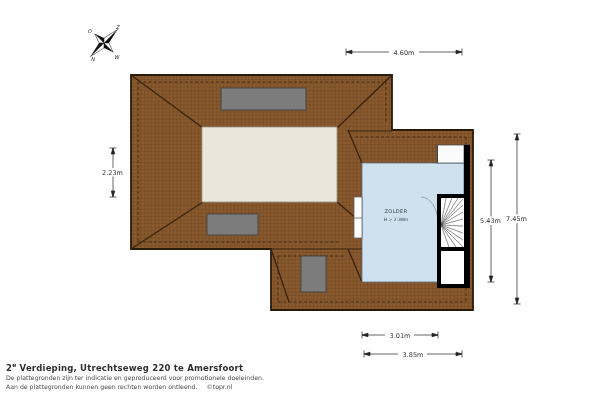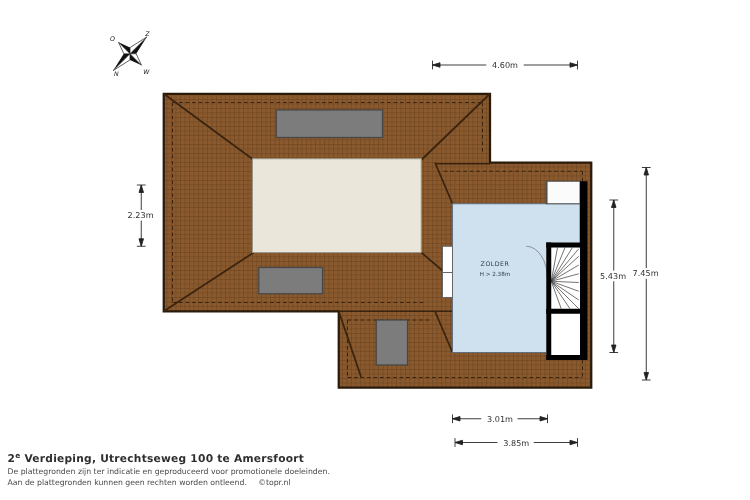--- a/index.html
+++ b/index.html
@@ -138,17 +138,17 @@
         <polygon points="-13,0 -3.5,3.5 0,0" fill="#fff" stroke="#111" stroke-width="0.5"></polygon>
       </g>
       <text class="cletter" x="90" y="33" text-anchor="middle">O</text>
       <text class="cletter" x="118" y="29" text-anchor="middle">Z</text>
       <text class="cletter" x="93" y="61" text-anchor="middle">N</text>
       <text class="cletter" x="117" y="59" text-anchor="middle">W</text>
     </g>
   </svg>
 
   <div class="titleblock">
-    <div class="tb-title"><span>2</span><sup>e</sup><span> Verdieping, Utrechtseweg 100 te Amersfoort</span></div>
+    <div class="tb-title"><span>2</span><sup>e</sup><span> Verdieping, Utrechtseweg 220 te Amersfoort</span></div>
     <div class="tb-line">De plattegronden zijn ter indicatie en geproduceerd voor promotionele doeleinden.</div>
     <div class="tb-line"><span>Aan de plattegronden kunnen geen rechten worden ontleend.</span><span class="tb-credit">©topr.nl</span></div>
   </div>
 </div>
 
 </body></html>

